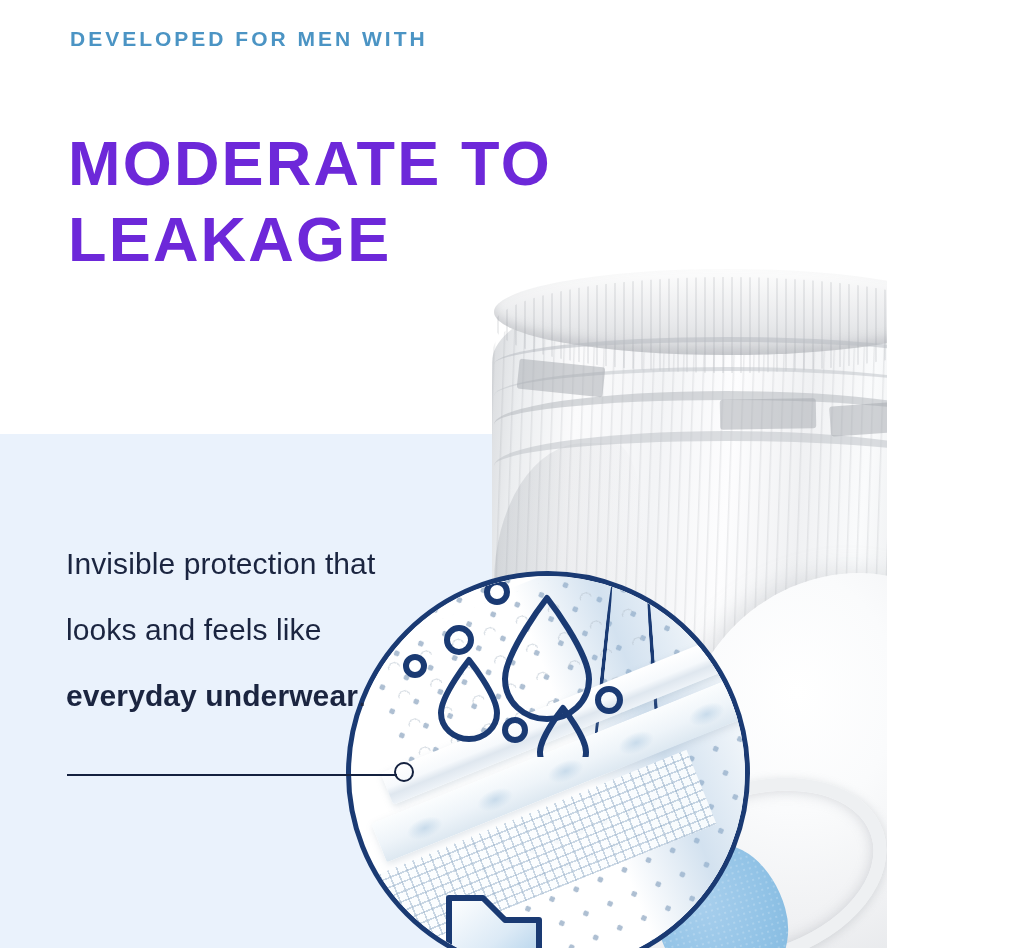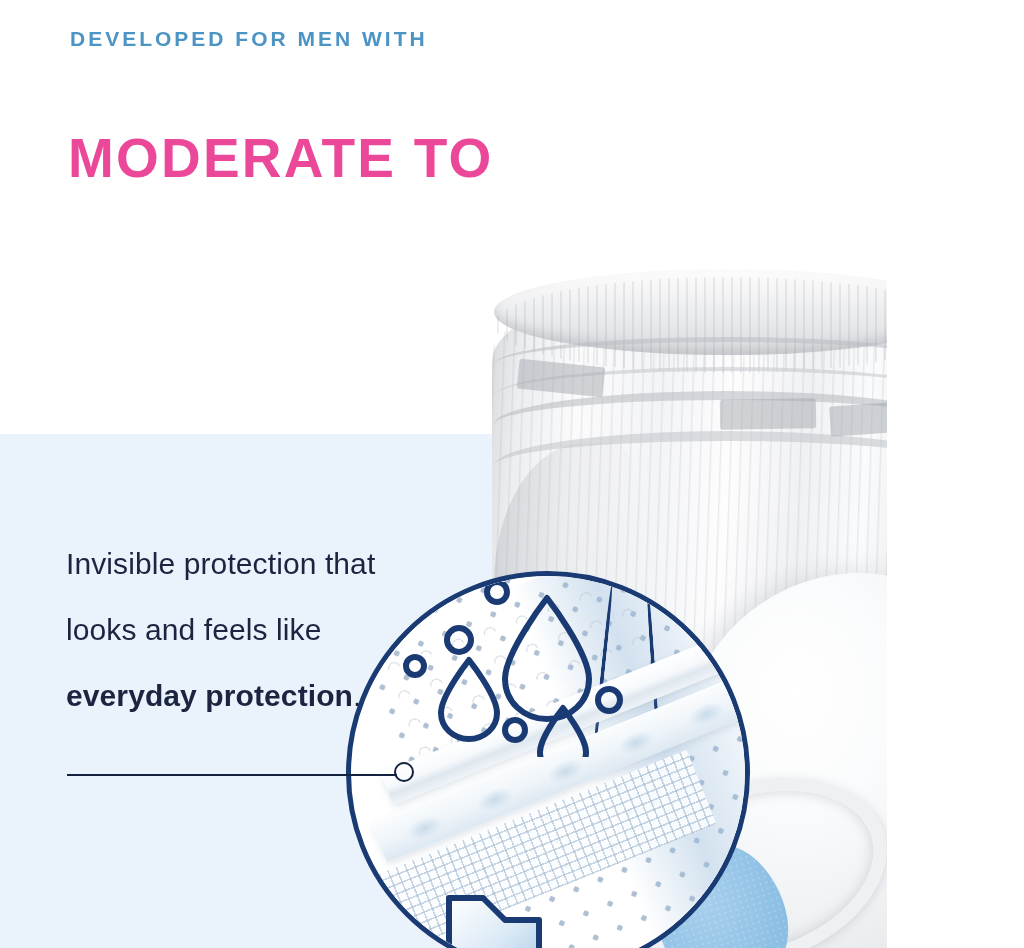--- a/index.html
+++ b/index.html
@@ -46,22 +46,22 @@
     color: #4b94c4;
     white-space: nowrap;
     line-height: 30px;
   }
 
   .headline {
     position: absolute;
     left: 68px;
     top: 52px;
     width: 780px;
-    color: #ec4899;
-    font-size: 55px;
+    color: #6d28d9;
+    font-size: 63px;
     font-weight: bold;
     letter-spacing: 2.2px;
     line-height: 76px;
     text-transform: uppercase;
   }
   .headline .hl-line { display: block; white-space: nowrap; }
 
   .body-copy {
     position: absolute;
     left: 66px;
@@ -405,17 +405,18 @@
     </div>
   </div>
 
   <div class="leader-line"></div>
   <div class="leader-dot"></div>
 
   <div class="eyebrow">DEVELOPED FOR MEN WITH</div>
 
   <h1 class="headline">
     <span class="hl-line">MODERATE TO</span>
+    <span class="hl-line">LEAKAGE</span>
   </h1>
 
-  <p class="body-copy"><span>Invisible protection that looks and feels like </span><b>everyday protection</b><span>.</span></p>
+  <p class="body-copy"><span>Invisible protection that looks and feels like </span><b>everyday underwear</b><span>.</span></p>
 
 </div>
 
 </body></html>

